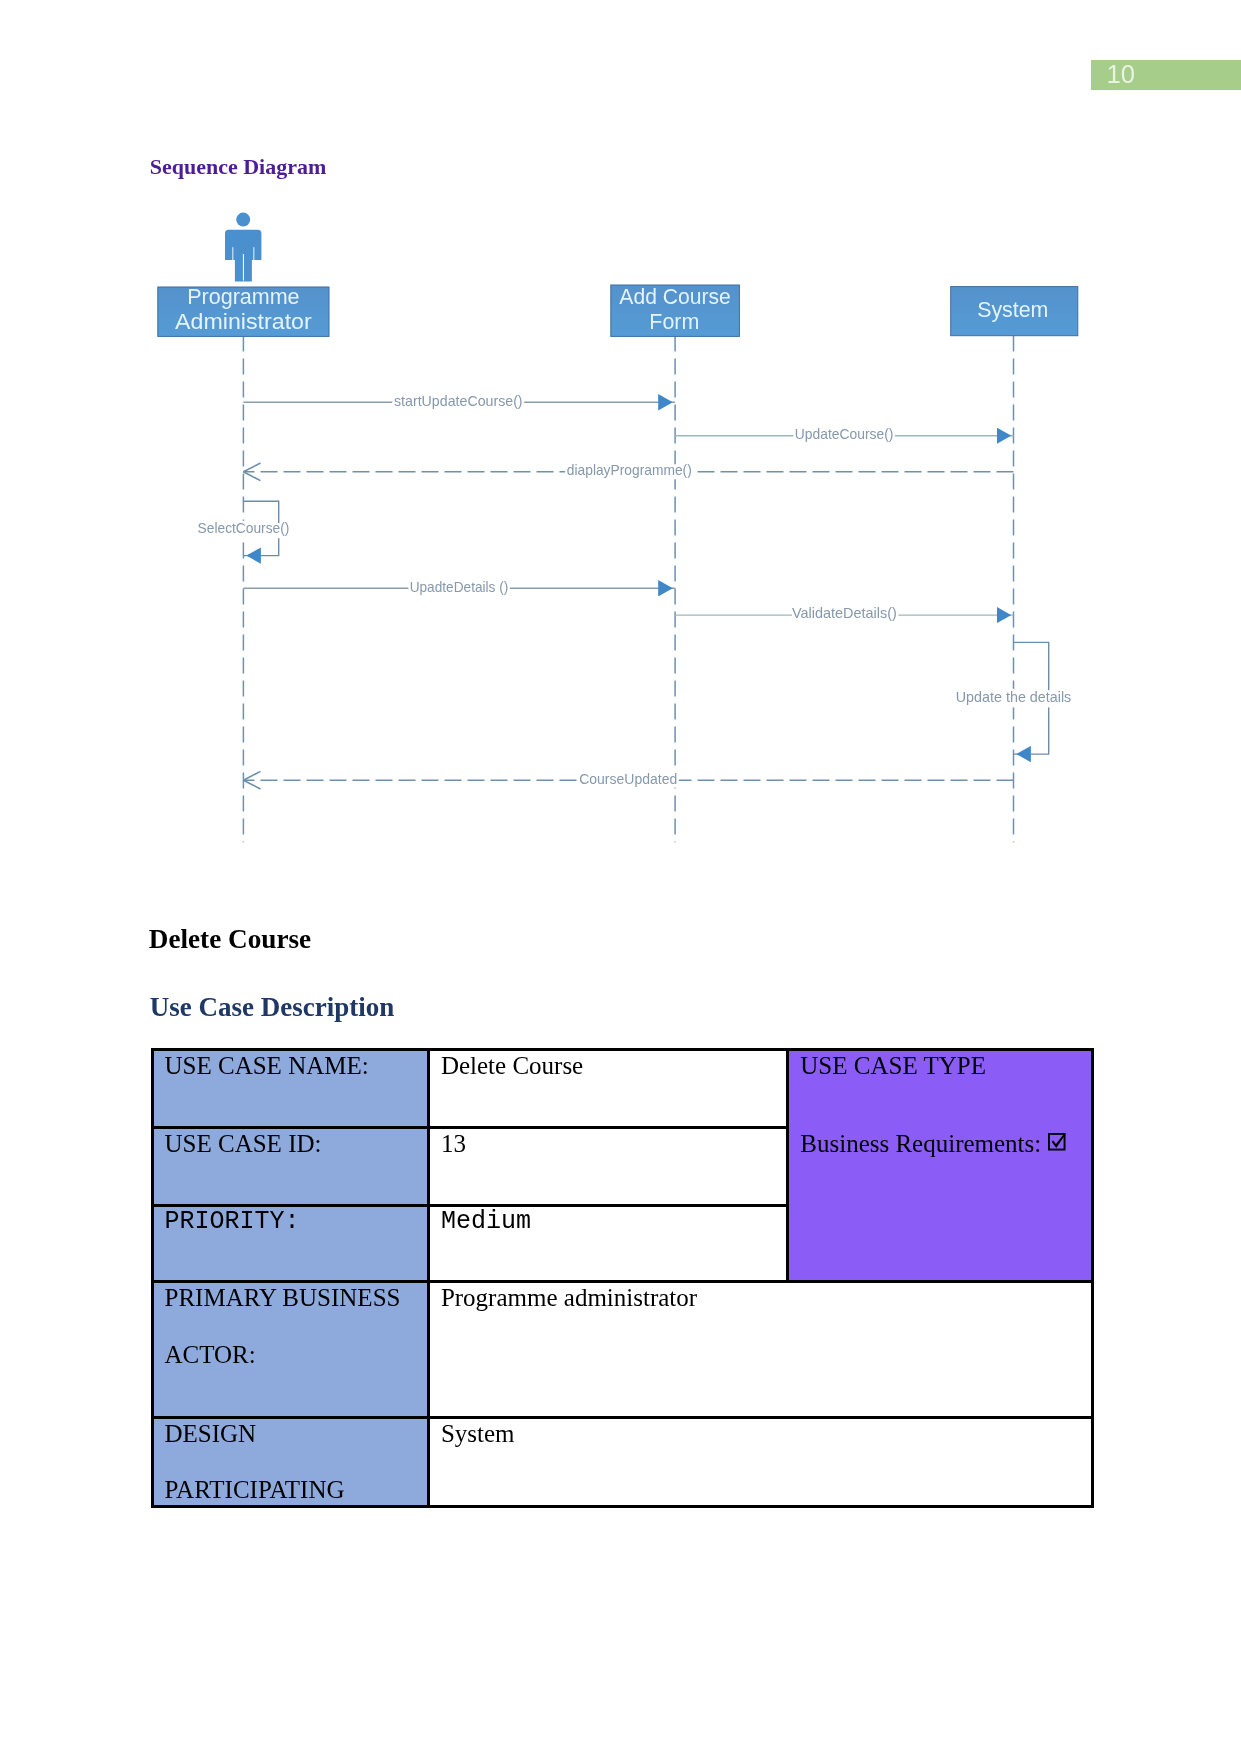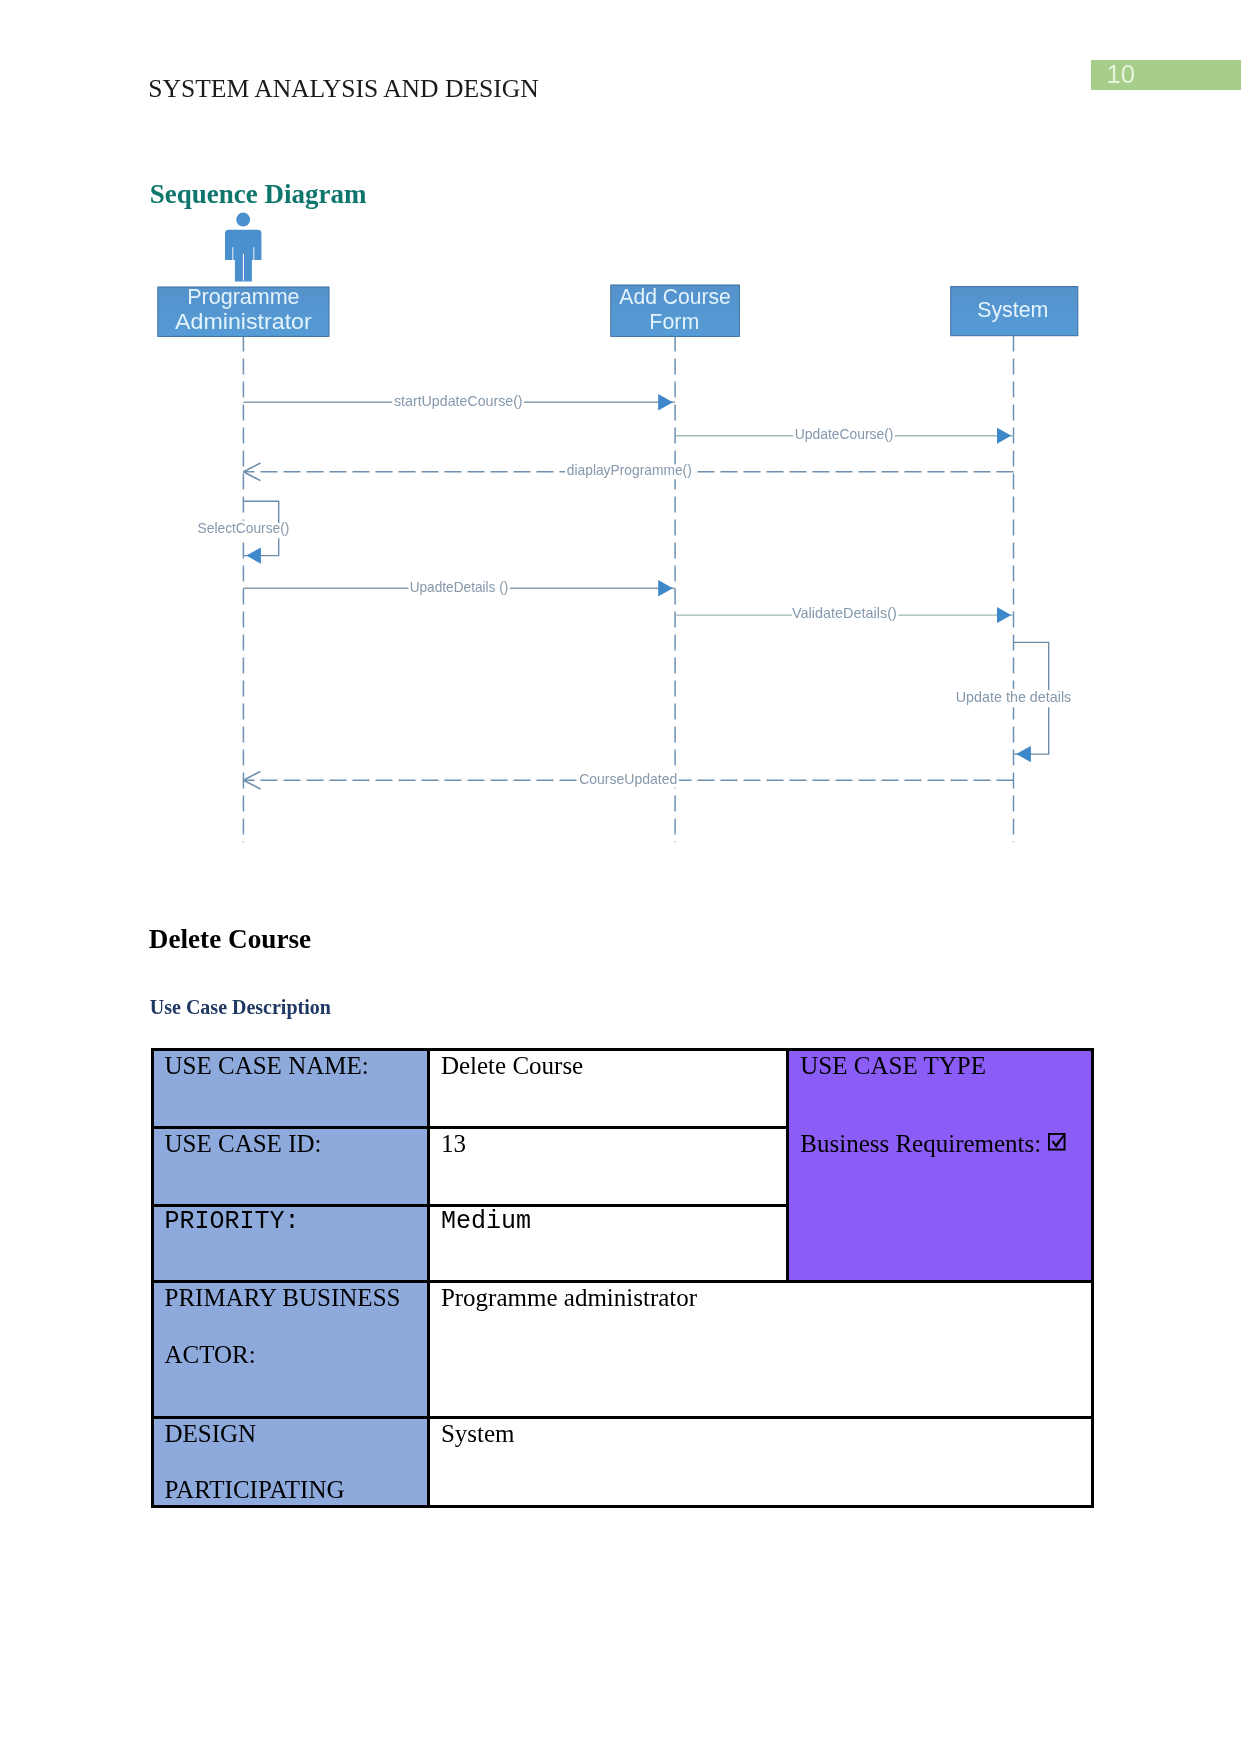--- a/index.html
+++ b/index.html
@@ -2,23 +2,23 @@
 <html><head>
 <meta charset="utf-8">
 <title>System Analysis and Design</title>
 <style>
   html,body{margin:0;padding:0;}
   body{width:1241px;height:1754px;background:#ffffff;font-family:"Liberation Serif",serif;position:relative;overflow:hidden;}
   .page{position:absolute;inset:0;}
   .page-num-box{position:absolute;left:1091px;top:60.4px;width:150px;height:29.4px;background:#A7CD8A;}
   .page-num{position:absolute;left:1106.6px;top:59.2px;font-size:25.6px;line-height:30px;color:#E9F4E0;font-family:Liberation Sans, sans-serif;}
   .doc-title{position:absolute;left:148.2px;top:74.0px;font-size:25.6px;color:#1a1a1a;line-height:30px;}
-  .h-seq{position:absolute;left:149.7px;top:151.6px;font-size:27px;font-weight:bold;color:#0f766e;line-height:30px;margin-top:27px;}
+  .h-seq{position:absolute;left:149.7px;top:151.6px;font-size:22px;font-weight:bold;color:#4c1d95;line-height:30px;}
   .h-delete{position:absolute;left:148.8px;top:923.1px;font-size:27.2px;font-weight:bold;color:#000;line-height:32px;}
-  .h-ucd{position:absolute;left:149.8px;top:992.1px;font-size:20px;font-weight:bold;color:#1F3864;line-height:30px;}
+  .h-ucd{position:absolute;left:149.8px;top:992.1px;font-size:27px;font-weight:bold;color:#1F3864;line-height:30px;}
   .diagram{position:absolute;left:150px;top:200px;}
   .llbl text{fill:#E3F3FC;font-family:"Liberation Sans",sans-serif;font-size:21.3px;text-anchor:middle;}
   .mlbl text{fill:#8598AC;font-family:"Liberation Sans",sans-serif;font-size:14.3px;text-anchor:middle;paint-order:stroke;stroke:#ffffff;stroke-width:5px;stroke-linejoin:round;stroke-linecap:round;}
   table.uc{position:absolute;left:150.5px;top:1048.3px;border-collapse:collapse;table-layout:fixed;border-spacing:0;}
   table.uc td{box-sizing:border-box;border:3.3px solid #000;vertical-align:top;font-size:25px;padding:0 11px 0 11px;line-height:30px;color:#000;}
   table.uc td > div{line-height:30px;}
   table.uc td > div + div{margin-top:26.4px;}
   td.lbl{background:#8EAADC;width:276.4px;}
   td.val{background:#fff;width:359.4px;}
   td.typ{background:#8b5cf6;width:304.4px;}
@@ -29,21 +29,20 @@
   tr[data-name="table-row-priority"] td{height:76.1px;font-family:Liberation Mono, monospace;}
   tr[data-name="table-row-primary-business-actor"] td{height:135.4px;}
   tr[data-name="table-row-other-participating"] td{height:89.2px;}
 </style>
 </head>
 <body>
 
 <div class="page" data-name="document-page">
   <div class="page-num-box" data-name="page-number-highlight"></div>
   <div class="page-num" data-name="page-number">10</div>
-  <div class="doc-title" data-name="document-header-title">SYSTEM ANALYSIS AND DESIGN</div>
   <div class="h-seq" data-name="heading-sequence-diagram">Sequence Diagram</div>
   <div class="h-delete" data-name="heading-delete-course">Delete Course</div>
   <div class="h-ucd" data-name="heading-use-case-description">Use Case Description</div>
 
   <svg class="diagram" data-name="sequence-diagram" width="950" height="660" viewBox="0 0 950 660" xmlns="http://www.w3.org/2000/svg">
     <defs>
       <linearGradient id="boxgrad" x1="0" y1="0" x2="0" y2="1">
         <stop offset="0%" stop-color="#5592CC"></stop>
         <stop offset="100%" stop-color="#559BD5"></stop>
       </linearGradient>

